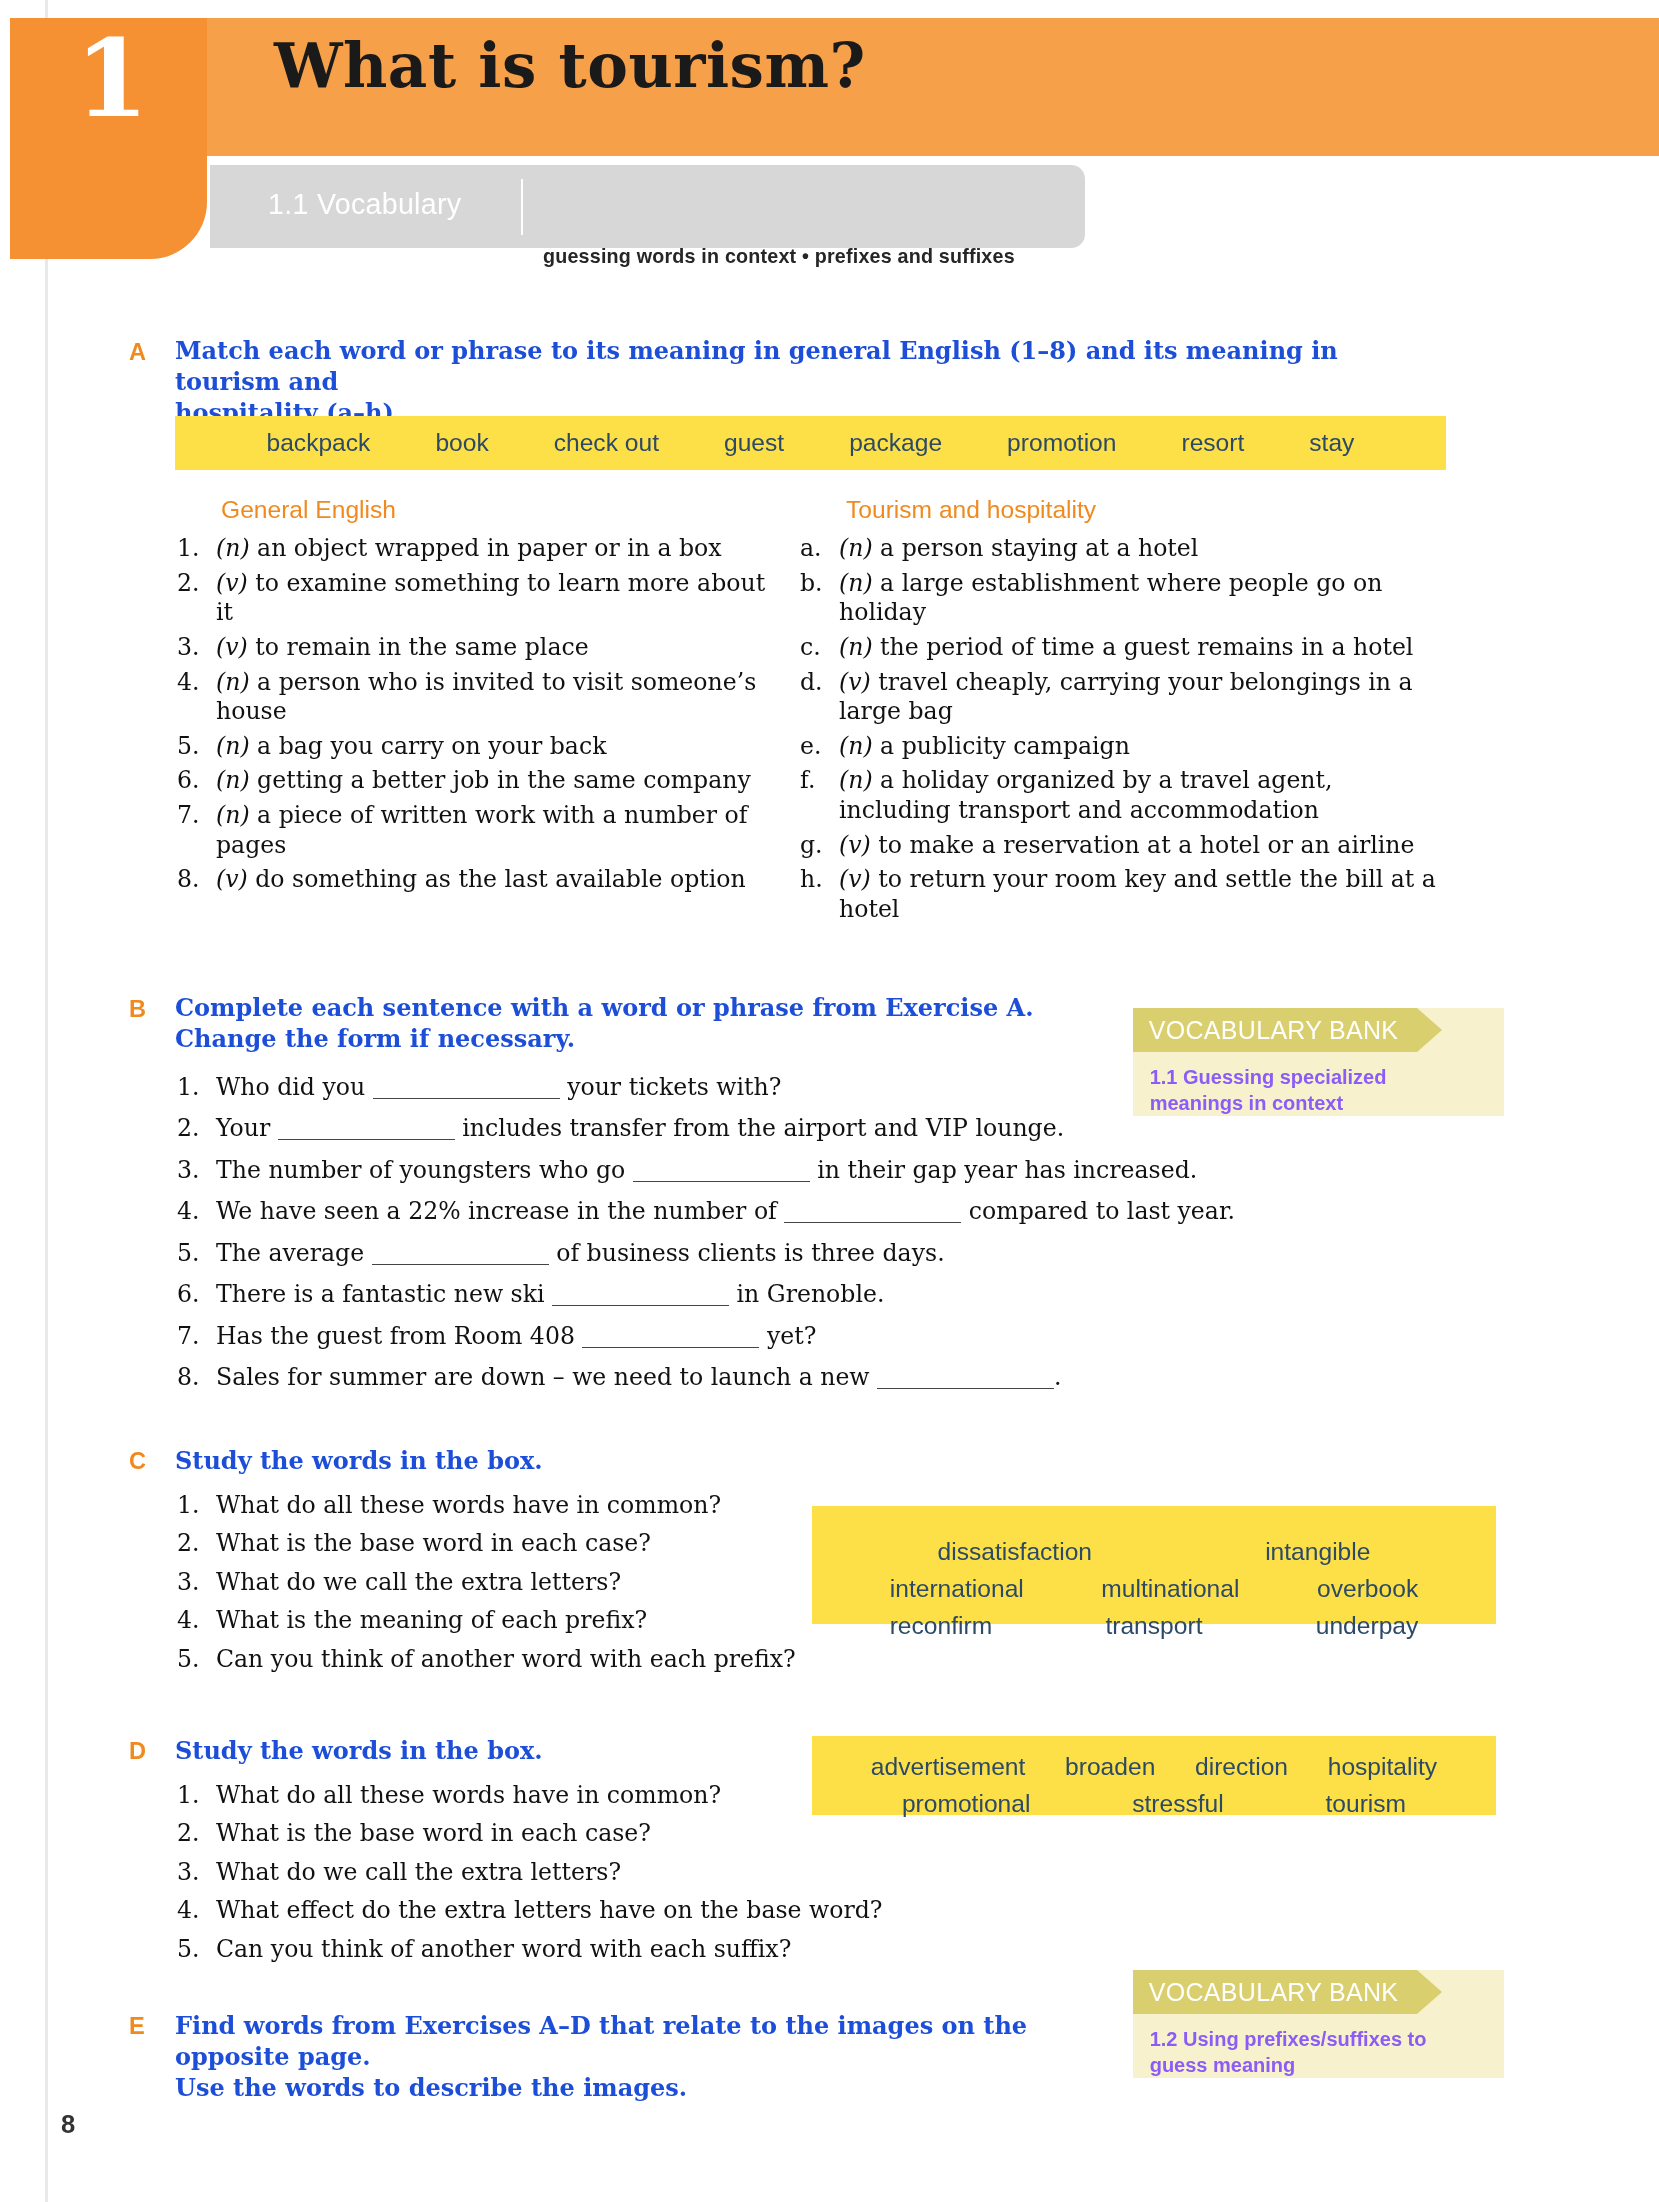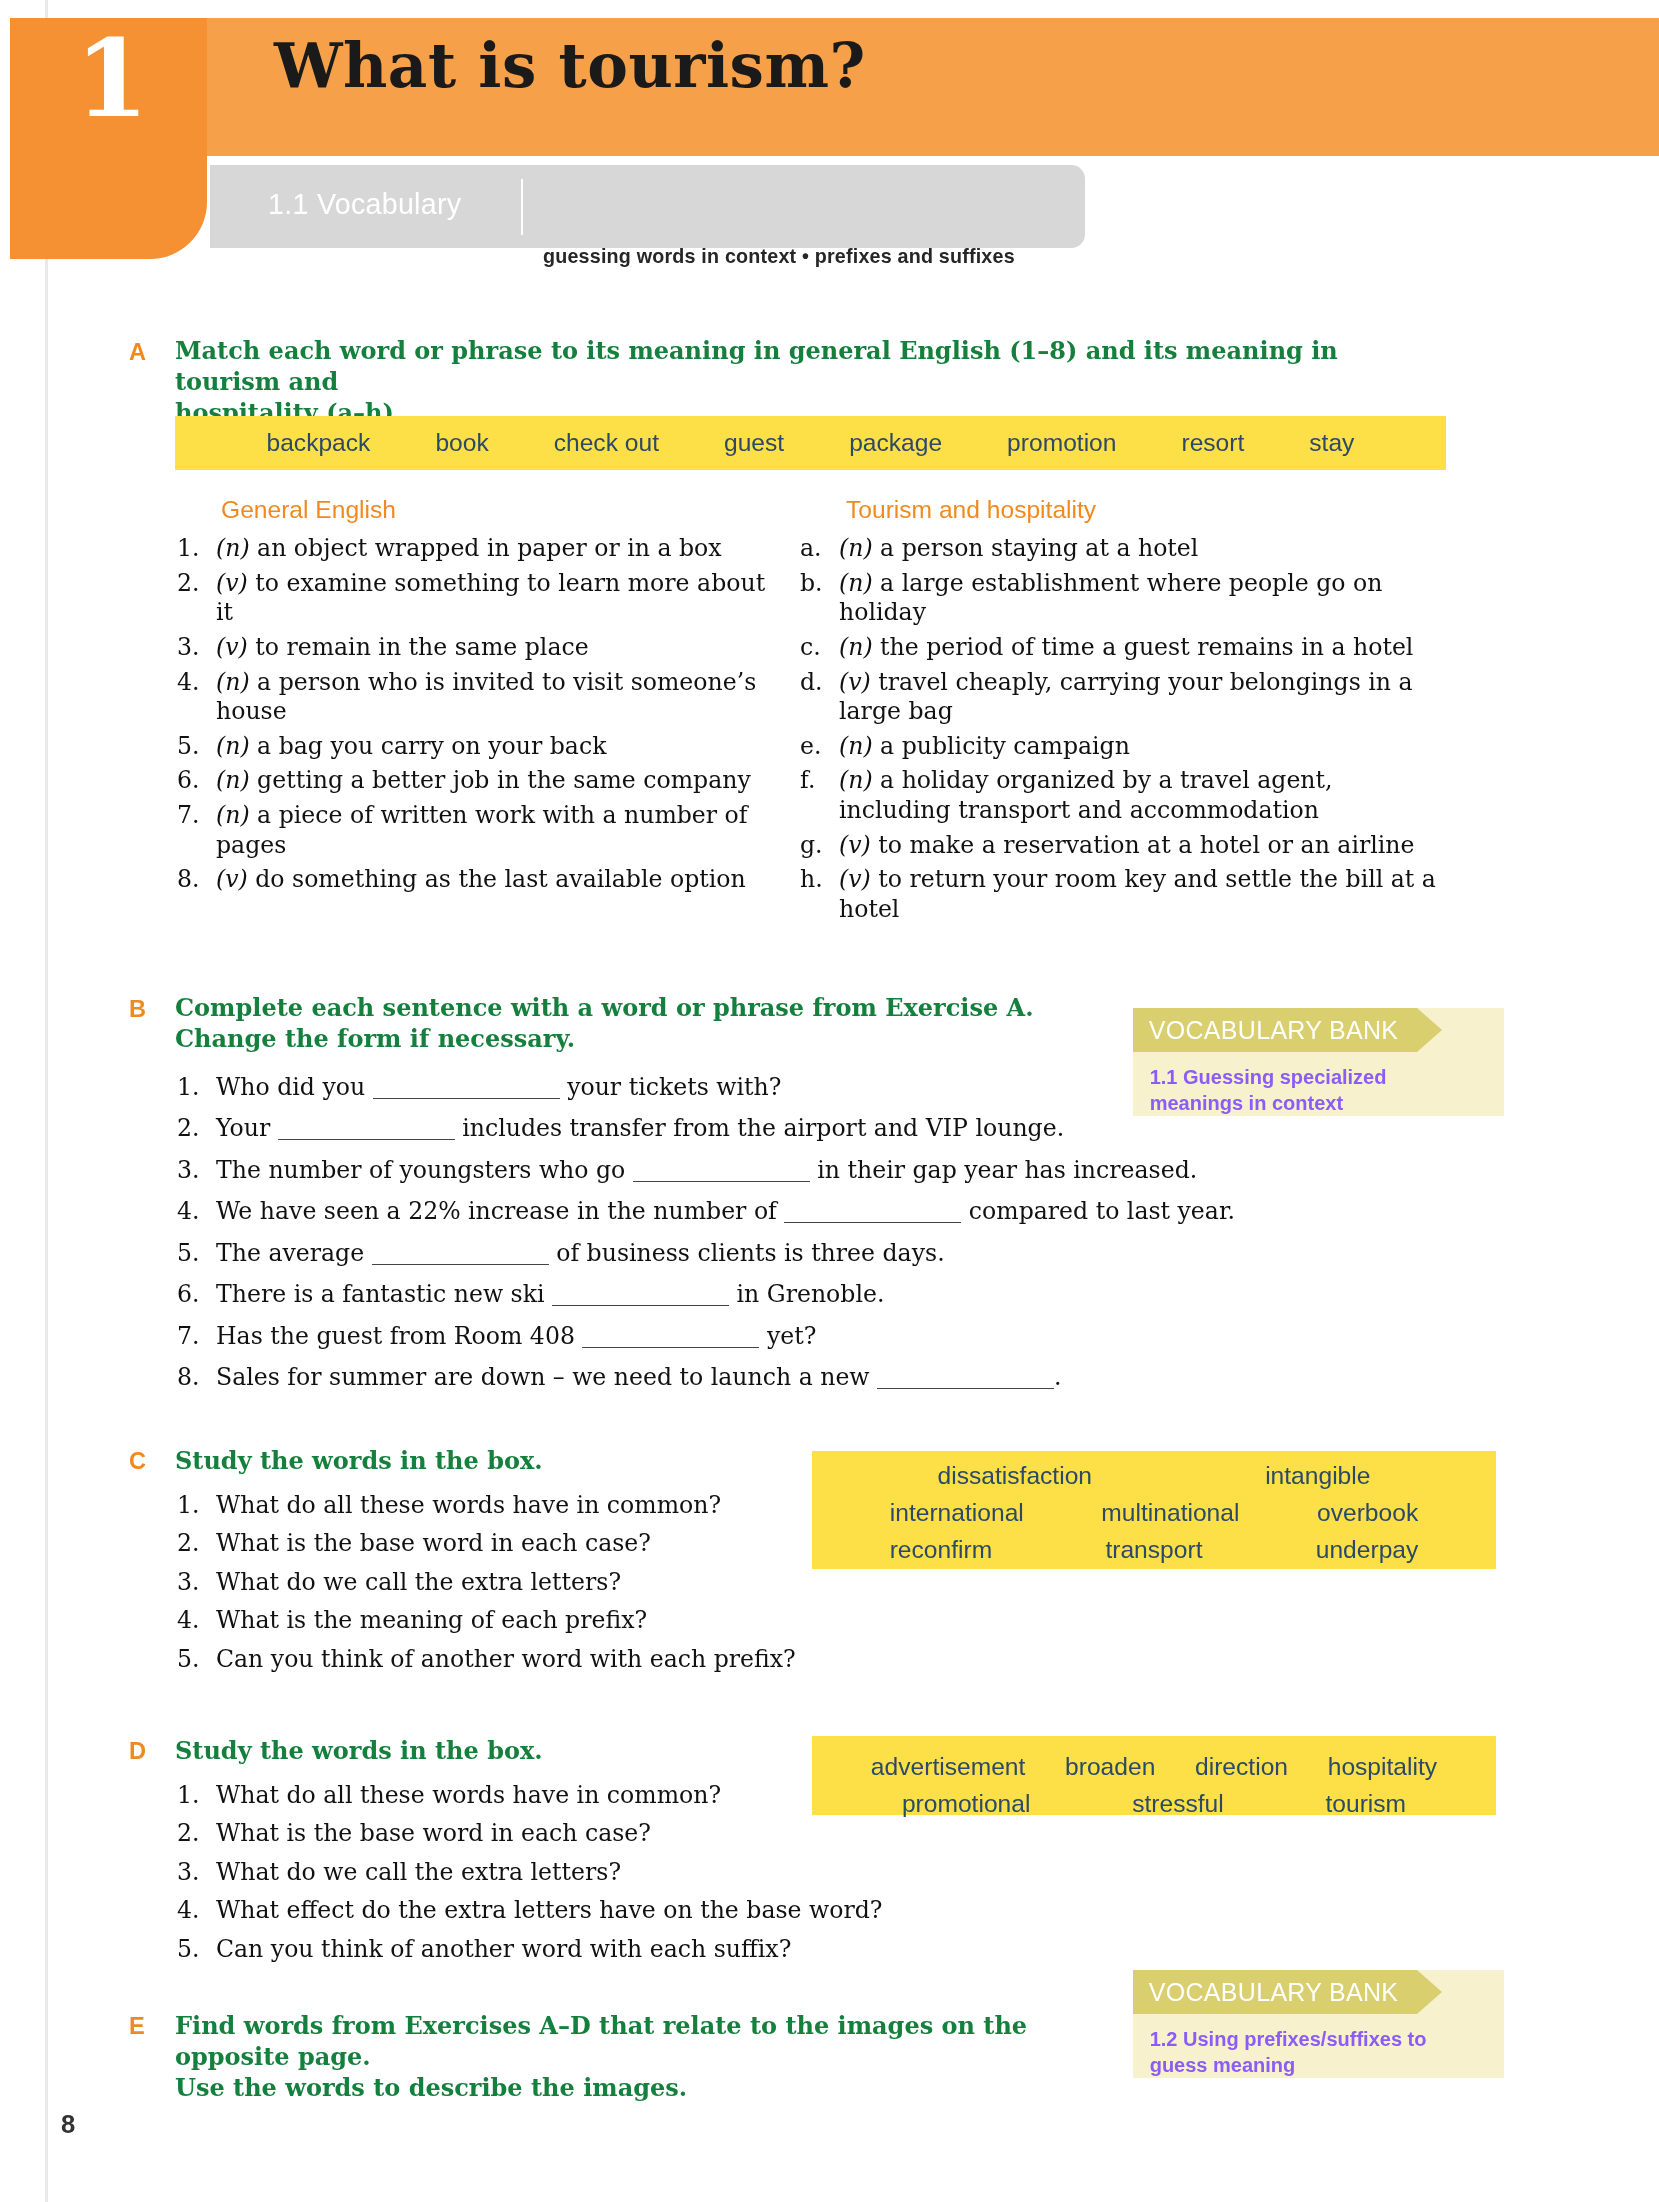--- a/index.html
+++ b/index.html
@@ -99,21 +99,21 @@
     font-family: "Liberation Sans", sans-serif;
     font-weight: bold;
     font-size: 23.6px;
     color: #f08a1e;
   }
   .ex-rubric {
     position: absolute;
     font-family: "DejaVu Serif", serif;
     font-weight: bold;
     font-size: 24px;
-    color: #15803d;
+    color: #1d4ed8;
     line-height: 1.3;
   }
   .ol-list {
     position: absolute;
     font-family: "DejaVu Serif", serif;
     font-size: 23.6px;
     color: #111;
     line-height: 1.26;
   }
   .ol-list .row { display: flex; margin-bottom: 4.9px; }
@@ -379,21 +379,21 @@
       <div class="row">
         <div class="mark">4.</div>
         <div class="txt">What is the meaning of each prefix?</div>
       </div>
       <div class="row">
         <div class="mark">5.</div>
         <div class="txt">Can you think of another word with each prefix?</div>
       </div>
     </div>
 
-  <div class="wordbox" style="left:812px; top:1451px; width:684px; height:118px; padding-top:7px;">
+  <div class="wordbox" style="left:812px; top:1506px; width:684px; height:118px; padding-top:28px;">
     <div id="c-words">
         <div class="line" style="justify-content: space-around; padding: 0px 39px; line-height: 1.5;">
           <span class="w">dissatisfaction</span>
           <span class="w">intangible</span>
         </div>
         <div class="line" style="justify-content: space-around; padding: 0px 39px; line-height: 1.5;">
           <span class="w">international</span>
           <span class="w">multinational</span>
           <span class="w">overbook</span>
         </div>

